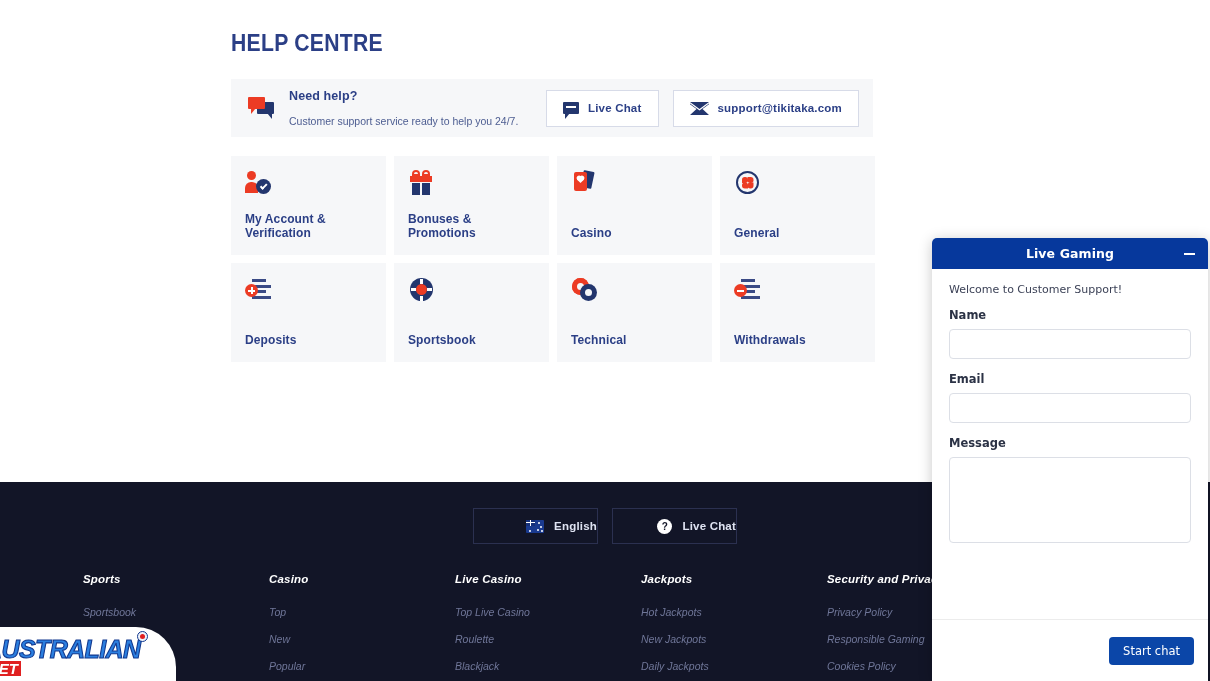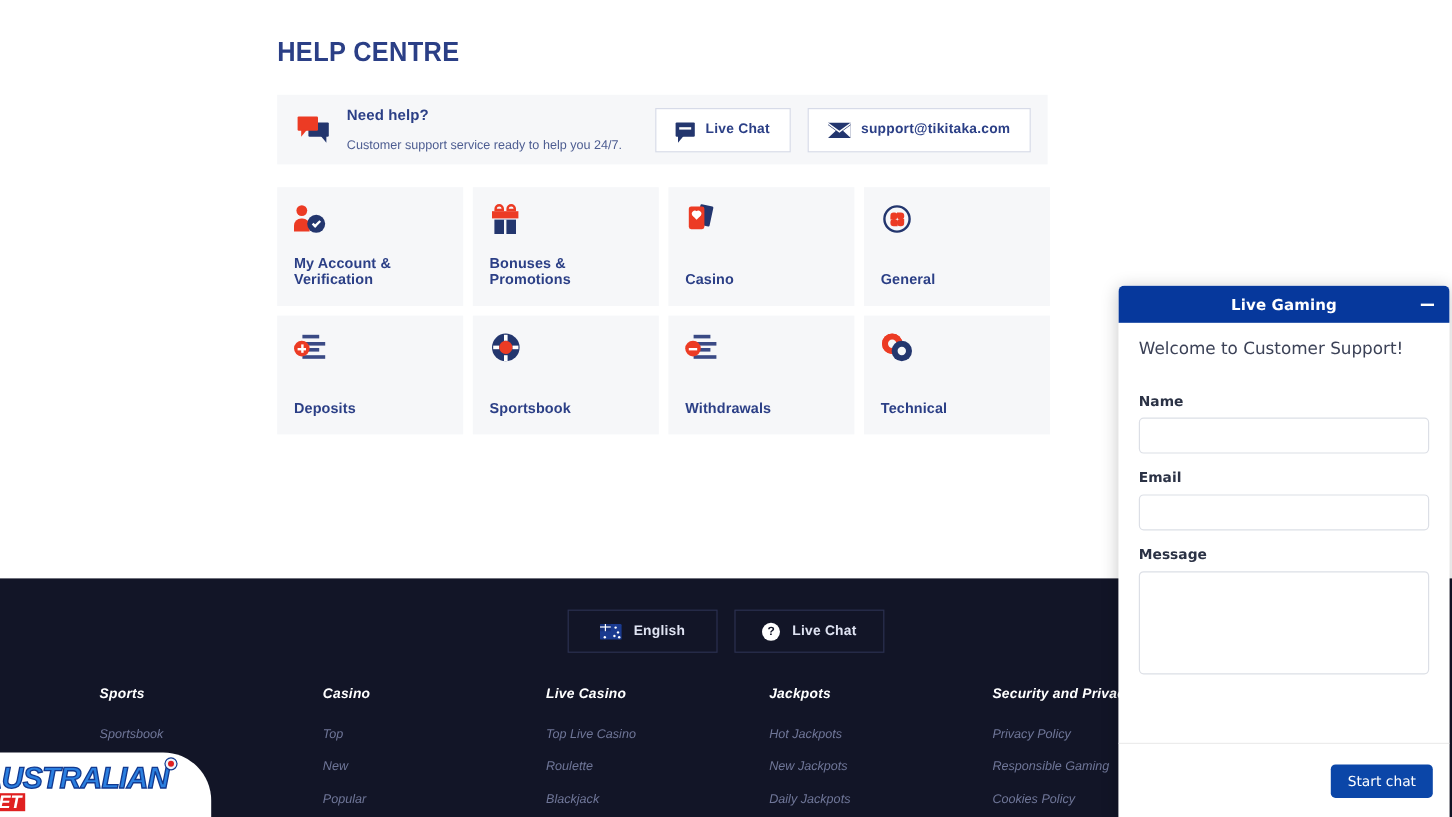--- a/index.html
+++ b/index.html
@@ -190,21 +190,21 @@
     position: absolute;
     left: 0; top: 482px; width: 1210px; height: 199px;
     background: #121527;
   }
   .footer-topbar {
     display: flex; justify-content: center; gap: 14px;
     padding-top: 26px;
   }
   .f-btn {
     height: 36px; min-width: 125px; border: 1px solid #2b3050;
-    display: flex; align-items: center; justify-content: center; gap: 10px;
+    display: flex; align-items: center; justify-content: flex-end; gap: 10px;
     color: #dfe3f2; font-size: 11.5px; font-weight: 700; cursor: pointer;
     font-family: "Liberation Sans Narrow", "Liberation Sans", sans-serif;
     letter-spacing: .2px;
   }
   .flag-au {
     width: 18px; height: 13px; position: relative; background: #1a3a8f; flex:0 0 auto;
     overflow: hidden; border-radius: 1px;
   }
   .flag-au .uj { position:absolute; left:0; top:0; width:9px; height:6.5px; background:#16307a; }
   .flag-au .uj:before { content:""; position:absolute; left:0; top:2.4px; width:9px; height:1.6px; background:#fff; }
@@ -276,21 +276,21 @@
     height: 31px; background: #06389c; color: #fff;
     display: flex; align-items: center; justify-content: center;
     position: relative; flex: 0 0 auto;
   }
   .cw-title { font-size: 12.5px; font-weight: 700; letter-spacing:.1px; }
   .cw-min {
     position: absolute; right: 13px; top: 50%; transform: translateY(-50%);
     width: 11px; height: 2px; background: #fff; cursor: pointer;
   }
   .cw-body { flex: 1 1 auto; padding: 14px 17px 0 17px; overflow: hidden; }
-  .cw-welcome { font-size: 14px; color: #3c4257; margin-bottom: 28px; }
+  .cw-welcome { font-size: 11px; color: #3c4257; margin-bottom: 12px; }
   .cw-label { font-size: 11.5px; font-weight: 700; color: #2b3245; margin-bottom: 7px; }
   .cw-input {
     width: 100%; height: 30px; border: 1px solid #dcdfe6; border-radius: 4px;
     background: #fff; outline: none; padding: 0 8px;
     font-family: "DejaVu Sans", sans-serif; font-size: 11.5px; color: #2b3245;
     margin-bottom: 13px;
   }
   .cw-textarea {
     width: 100%; height: 86px; border: 1px solid #dcdfe6; border-radius: 4px;
     background: #fff; outline: none; padding: 6px 8px; resize: none;
@@ -422,42 +422,42 @@
               <span class="ball-w bw4"></span>
             <span class="ball-in"></span>
           </span>
         </div>
         <div class="card-label">Sportsbook</div>
       </div>
 
       <div class="card">
         <div class="card-icon">
           <span class="ic">
+              <span class="gear gear-r"></span>
+              <span class="gear gear-n"></span>
+            </span>
+        </div>
+        <div class="card-label">Technical</div>
+      </div>
+
+      <div class="card">
+        <div class="card-icon">
+          <span class="ic">
             <span class="lst">
                 <b></b>
                 <b></b>
                 <b></b>
                 <b></b>
               </span>
             <span class="badge-c">
                 <i class="minus-h"></i>
               </span>
           </span>
         </div>
         <div class="card-label">Withdrawals</div>
-      </div>
-
-      <div class="card">
-        <div class="card-icon">
-          <span class="ic">
-              <span class="gear gear-r"></span>
-              <span class="gear gear-n"></span>
-            </span>
-        </div>
-        <div class="card-label">Technical</div>
       </div>
 
     </div>
   </div>
 </div>
 
 <div class="footer">
 
   <div class="footer-topbar">
     <div class="f-btn">

